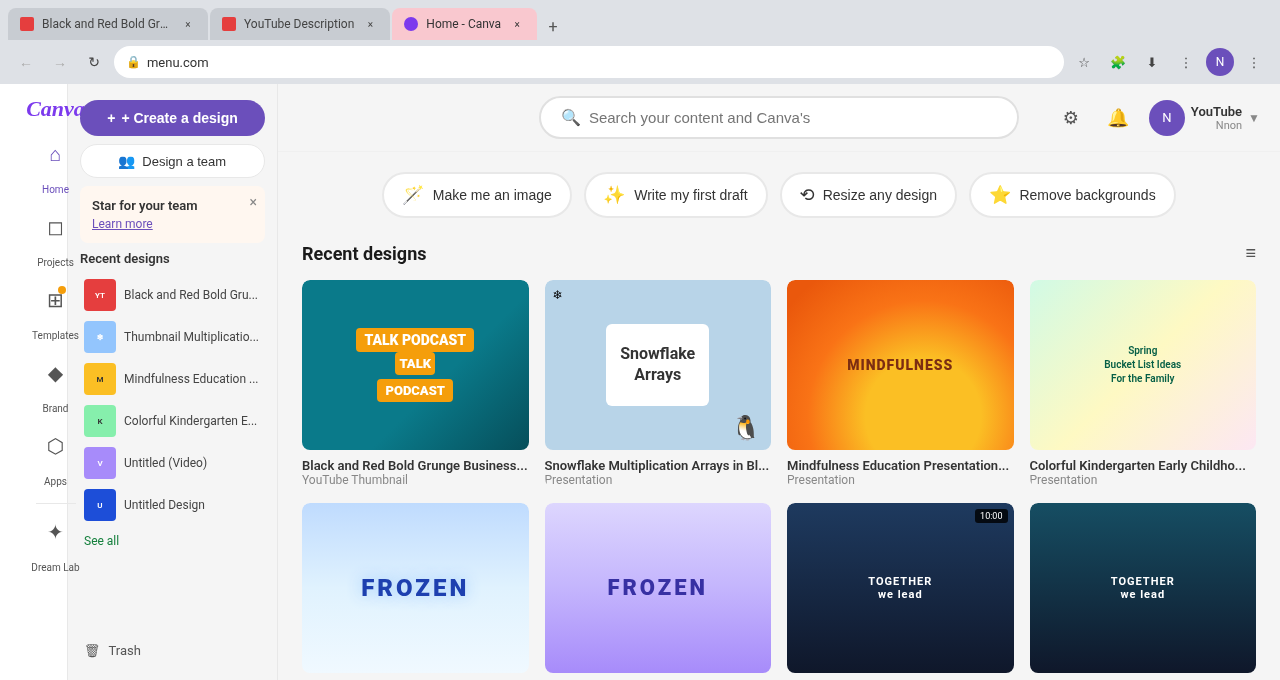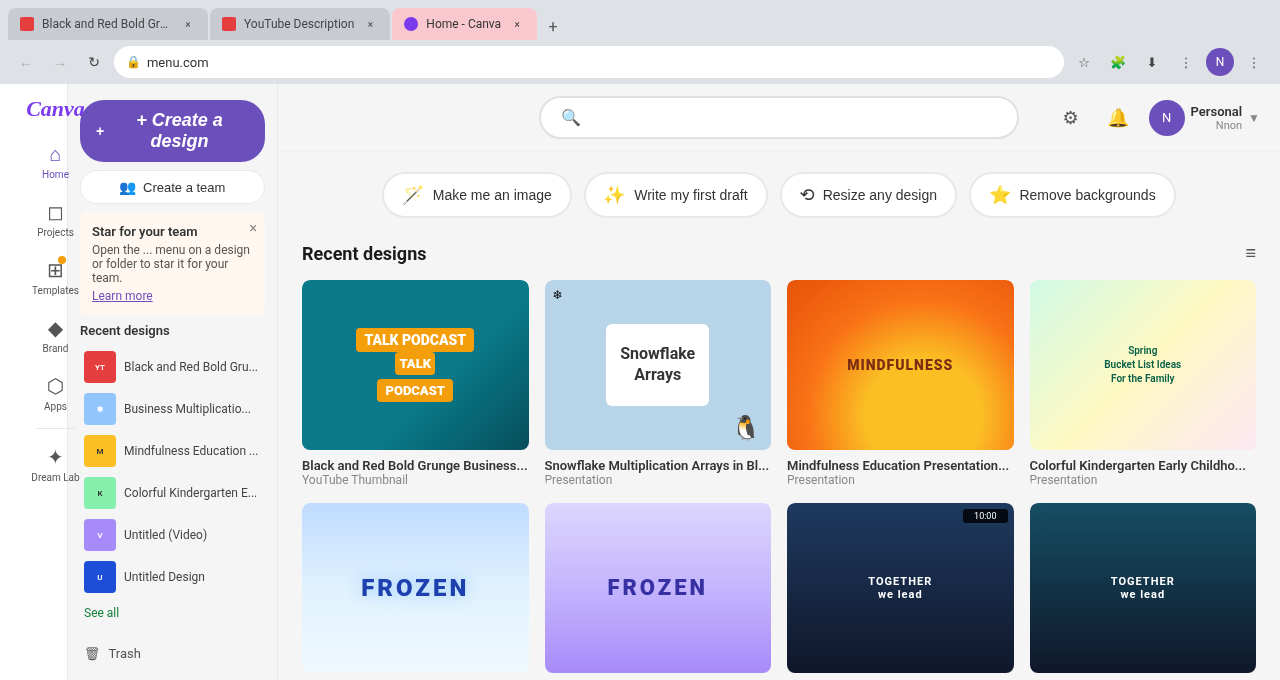--- a/index.html
+++ b/index.html
@@ -23,21 +23,21 @@
     .address-icon { margin-right: 6px; color: #555; font-size: 12px; }
     .address-text { flex: 1; }
     .browser-action { width: 28px; height: 28px; border-radius: 50%; display: flex; align-items: center; justify-content: center; cursor: pointer; font-size: 13px; color: #444; }
     .profile-btn { width: 28px; height: 28px; border-radius: 50%; background: #6b4fbb; display: flex; align-items: center; justify-content: center; color: white; font-size: 12px; cursor: pointer; }
     
     
     .sidebar { width: 68px; background: white; border-right: 1px solid #e8e8e8; display: flex; flex-direction: column; align-items: center; padding: 8px 0; gap: 4px; }
     .sidebar-item { display: flex; flex-direction: column; align-items: center; gap: 3px; padding: 8px 4px; cursor: pointer; border-radius: 8px; width: 60px; color: #555; }
     .sidebar-item.active { color: #6b4fbb; }
     .sidebar-icon { font-size: 20px; }
-    .sidebar-label { font-size: 10px; text-align: left; }
+    .sidebar-label { font-size: 10px; text-align: left; margin-top: 15px; }
     .sidebar-logo { margin-bottom: 8px; margin-top: 4px; }
     .sidebar-badge { position: relative; }
     .badge { position: absolute; top: -2px; right: -2px; width: 8px; height: 8px; background: #f59e0b; border-radius: 50%; }
     .sidebar-divider { height: 1px; background: #e8e8e8; width: 40px; margin: 4px 0; }
     
     
     .left-panel { width: 210px; min-width: 210px; border-right: 1px solid #e8e8e8; padding: 16px 12px; display: flex; flex-direction: column; gap: 8px; overflow-y: auto; }
     .create-design-btn { background: #6b4fbb; color: white; border: none; border-radius: 24px; padding: 10px 16px; font-size: 14px; font-weight: 600; cursor: pointer; display: flex; align-items: center; gap: 6px; width: 100%; justify-content: center; }
     .create-team-btn { background: white; color: #333; border: 1px solid #e8e8e8; border-radius: 24px; padding: 8px 16px; font-size: 14px; cursor: pointer; display: flex; align-items: center; gap: 6px; width: 100%; justify-content: center; }
     
@@ -171,44 +171,43 @@
 
     <div class="sidebar-item">
       <span class="sidebar-icon">✦</span>
       <span class="sidebar-label">Dream Lab</span>
     </div>
   </div>
 
   <div class="left-panel">
     <button class="create-design-btn">
       <span>+</span>
-      <span style="font-size:18px;font-style:italic;">+ Create a design</span>
+      <span style="font-size:14px;">+ Create a design</span>
     </button>
     <button class="create-team-btn">
       <span>👥</span>
-      <span style="font-size:13px;">Create a team</span>
+      <span style="font-size:13px;">Design a team</span>
     </button>
 
     <div class="star-banner">
       <div class="star-banner-close">×</div>
       <div class="star-banner-title">Star for your team</div>
-      <div style="font-size:12px; color:#555; margin-bottom:4px;">Open the ... menu on a design or folder to star it for your team.</div>
       <span class="learn-more">Learn more</span>
     </div>
 
     <div class="recent-designs-panel">
       <div class="recent-designs-title">Recent designs</div>
 
       <div class="recent-item">
         <div class="recent-thumb-color" style="background:#e53e3e;">YT</div>
         <span class="recent-name">Black and Red Bold Gru...</span>
       </div>
       <div class="recent-item">
         <div class="recent-thumb-color" style="background:#93c5fd;">❄</div>
-        <span class="recent-name">Business Multiplicatio...</span>
+        <span class="recent-name">Thumbnail Multiplicatio...</span>
       </div>
       <div class="recent-item">
         <div class="recent-thumb-color" style="background:#fbbf24; color:#333;">M</div>
         <span class="recent-name">Mindfulness Education ...</span>
       </div>
       <div class="recent-item">
         <div class="recent-thumb-color" style="background:#86efac; color:#333;">K</div>
         <span class="recent-name">Colorful Kindergarten E...</span>
       </div>
       <div class="recent-item">
@@ -229,29 +228,30 @@
       <span>Trash</span>
     </div>
   </div>
 
   <div class="right-content">
 
     <div class="top-header">
       <div style="flex:1;"></div>
       <div class="search-bar">
         <span class="search-icon">🔍</span>
+        <input class="search-input" type="text" placeholder="Search your content and Canva's" style="">
       </div>
       <div style="flex:1; display:flex; justify-content:flex-end;">
         <div class="header-actions">
           <div class="icon-btn">⚙</div>
           <div class="icon-btn">🔔</div>
           <div class="user-info">
             <div class="user-avatar">N</div>
             <div class="user-text">
-              <div class="user-name">Personal</div>
+              <div class="user-name">YouTube</div>
               <div class="user-plan">Nnon</div>
             </div>
             <span style="font-size:12px; color:#888;">▼</span>
           </div>
         </div>
       </div>
     </div>
 
     <div class="right-content-scroll">
 
@@ -340,21 +340,21 @@
               <div style="color:#3730a3; font-weight:900; font-size:22px; letter-spacing:3px;">FROZEN</div>
             </div>
           </div>
 
         </div>
 
         <div class="design-card">
           <div class="design-thumb-wrapper">
             <div style="background:linear-gradient(180deg, #1e3a5f 0%, #0f172a 100%); width:100%; height:100%; display:flex; flex-direction:column; align-items:center; justify-content:center; position:relative;">
               <div style="color:white; font-weight:700; font-size:11px; text-align:center; letter-spacing:1px;">TOGETHER<br>we lead</div>
-              <div style="position:absolute; top:6px; right:6px; background:rgba(0,0,0,0.8); color:white; font-size:9px; padding:2px 11px; border-radius:3px;">10:00</div>
+              <div style="position:absolute; top:6px; right:6px; background:rgba(0,0,0,0.8); color:white; font-size:9px; padding:2px 5px; border-radius:3px;">10:00</div>
             </div>
           </div>
 
         </div>
 
         <div class="design-card">
           <div class="design-thumb-wrapper">
             <div style="background:linear-gradient(180deg, #164e63 0%, #0f172a 100%); width:100%; height:100%; display:flex; align-items:center; justify-content:center;">
               <div style="color:white; font-weight:700; font-size:11px; text-align:center; letter-spacing:1px;">TOGETHER<br>we lead</div>
             </div>

